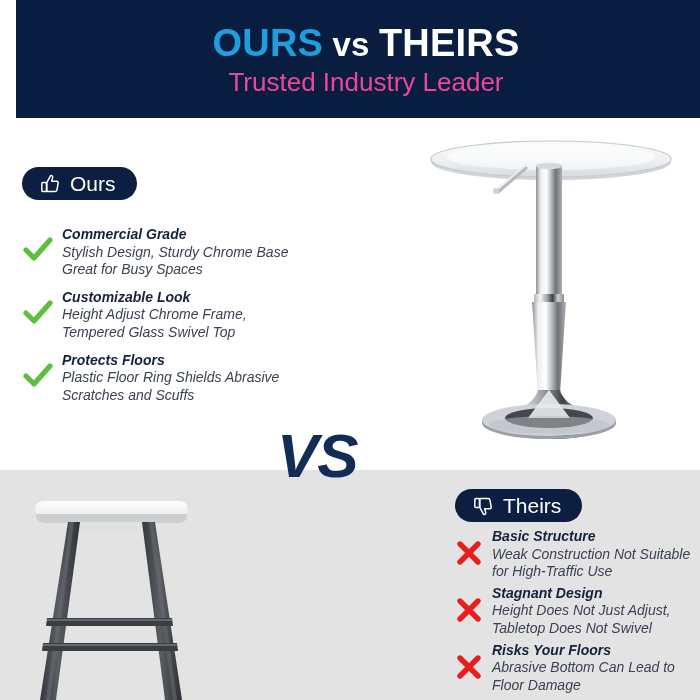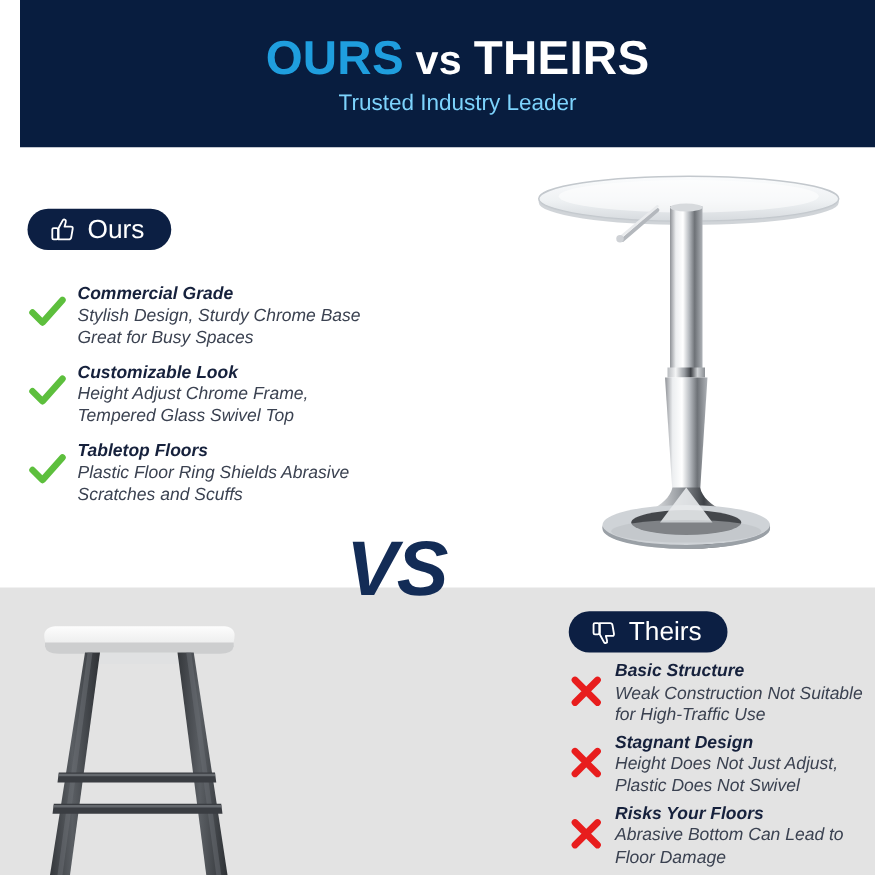--- a/index.html
+++ b/index.html
@@ -34,22 +34,22 @@
     font-weight: bold;
     letter-spacing: 0.2px;
     line-height: 1;
     margin: 0 0 7px 0;
     white-space: nowrap;
   }
   .t-ours  { color: #1f9ede; }
   .t-vs    { color: #ffffff; font-size: 33px; }
   .t-theirs{ color: #ffffff; }
   .header-sub {
-    font-size: 18px;
-    color: #7dd3fc;
+    font-size: 26px;
+    color: #ec4899;
     font-weight: normal;
     line-height: 1;
     white-space: nowrap;
   }
 
   
   .upper {
     position: absolute;
     left: 0; top: 118px;
     width: 700px; height: 352px;
@@ -275,21 +275,21 @@
       </span>
     </div>
 
     <div class="item">
       <span class="mark">
         <svg width="30" height="26" viewBox="0 0 30 26">
           <path d="M3 13 L11 21 L27 3" fill="none" stroke="#5dbf3d" stroke-width="5.2" stroke-linecap="round" stroke-linejoin="round"></path>
         </svg>
       </span>
       <span class="item-text">
-        <p class="item-title">Tabletop Floors</p>
+        <p class="item-title">Protects Floors</p>
         <p class="item-desc">Plastic Floor Ring Shields Abrasive Scratches and Scuffs</p>
       </span>
     </div>
 
   </div>
 
   <div class="vs">VS</div>
 
   <div class="badge badge-theirs">
     <svg width="22" height="22" viewBox="0 0 24 24">
@@ -314,21 +314,21 @@
     </div>
 
     <div class="item">
       <span class="mark">
         <svg width="26" height="26" viewBox="0 0 26 26">
           <path d="M4 4 L22 22 M22 4 L4 22" fill="none" stroke="#e81d1d" stroke-width="5.4" stroke-linecap="round"></path>
         </svg>
       </span>
       <span class="item-text">
         <p class="item-title">Stagnant Design</p>
-        <p class="item-desc">Height Does Not Just Adjust, Plastic Does Not Swivel</p>
+        <p class="item-desc">Height Does Not Just Adjust, Tabletop Does Not Swivel</p>
       </span>
     </div>
 
     <div class="item">
       <span class="mark">
         <svg width="26" height="26" viewBox="0 0 26 26">
           <path d="M4 4 L22 22 M22 4 L4 22" fill="none" stroke="#e81d1d" stroke-width="5.4" stroke-linecap="round"></path>
         </svg>
       </span>
       <span class="item-text">

